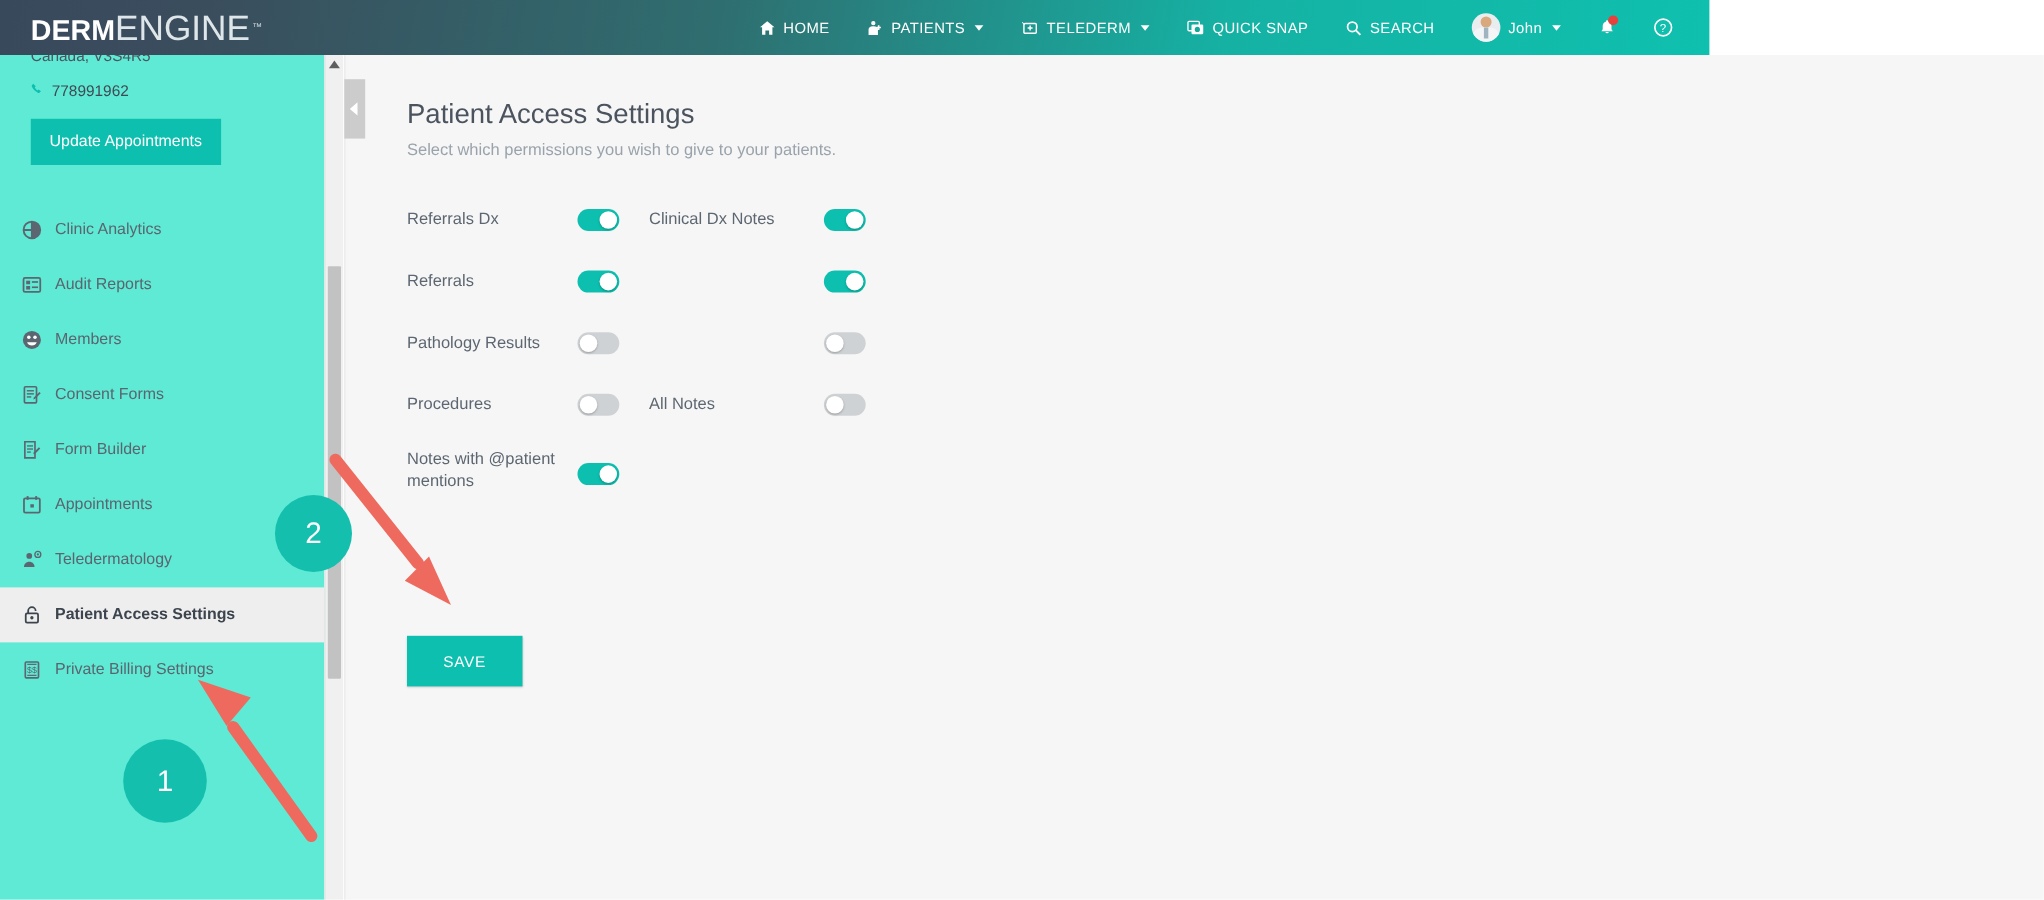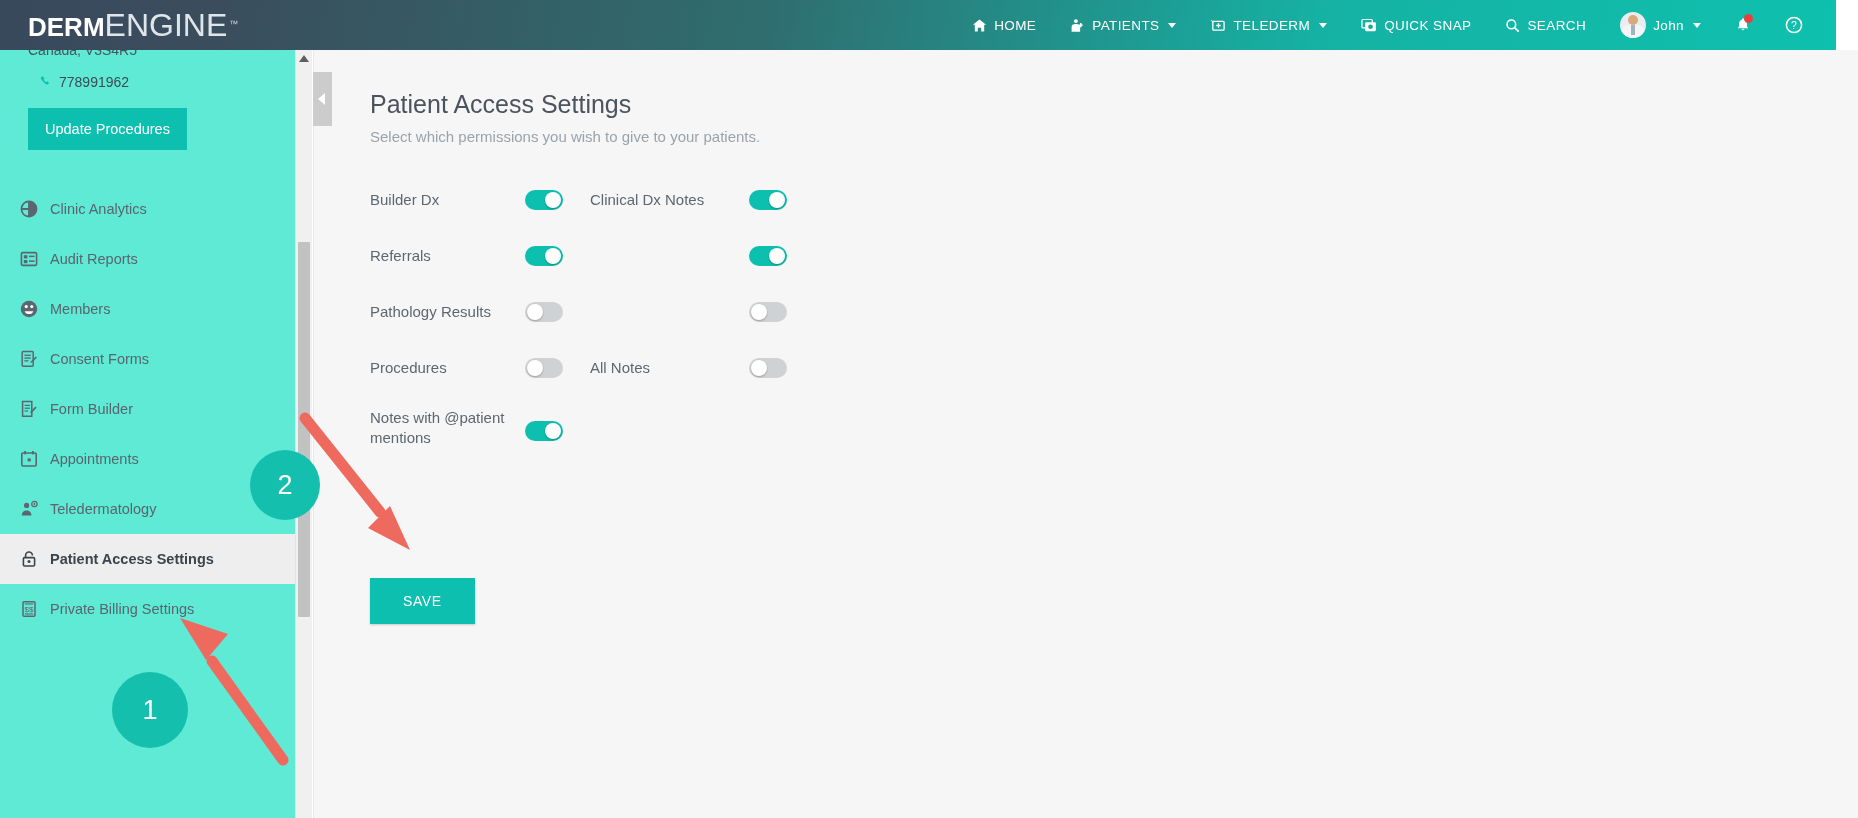--- a/index.html
+++ b/index.html
@@ -5,21 +5,21 @@
   * { box-sizing: border-box; margin: 0; padding: 0; }
   html, body {
     width: 1858px; height: 818px;
     font-family: "Liberation Sans", sans-serif;
     background: #ffffff; overflow: hidden;
   }
   #app { position: relative; width: 1858px; height: 818px; }
 
   
   .topnav {
-    position: absolute; left: 0; top: 0; width: 1836px; height: 50px;
+    position: absolute; left: 0; top: 0; width: 1554px; height: 50px;
     background: linear-gradient(100deg, #39495c 0%, #3a4d5d 12%, #2f6e70 42%, #15b2a4 72%, #0fc0ae 100%);
     display: flex; align-items: center;
   }
   .brand { padding-left: 28px; display: flex; align-items: baseline; letter-spacing: .5px; }
   .brand .b1 { color: #ffffff; font-size: 26px; font-weight: bold; letter-spacing: 0px; }
   .brand .b2 { color: #dfe6e9; font-size: 32px; font-weight: 300; letter-spacing: 0px; }
   .brand .tm { color: #cfd8da; font-size: 9px; position: relative; top: -9px; margin-left: 2px; }
 
   .navitems { margin-left: auto; display: flex; align-items: center; height: 50px; padding-right: 16px; }
   .navitem {
@@ -49,21 +49,21 @@
   .sidebar {
     position: absolute; left: 0; top: 50px; width: 295px; height: 768px;
     background: #5eead4; overflow: hidden;
   }
   .side-addr {
     color: #4a5560; font-size: 14px; padding: 0 0 0 28px;
     margin-top: -8px; height: 16px; overflow: hidden;
   }
   .side-phone {
     display: flex; align-items: center; gap: 7px;
-    padding-left: 40px; margin-top: 16px; color: #3f4a55; font-size: 14px;
+    padding-left: 28px; margin-top: 16px; color: #3f4a55; font-size: 14px;
   }
   .btn-update {
     margin: 18px 0 0 28px; background: #0cbfae; color: #ffffff;
     border: none; font-size: 14.5px; padding: 13px 17px; cursor: pointer;
     font-family: inherit; display: inline-block;
   }
   .menu { margin-top: 34px; }
   .menu-item {
     display: flex; align-items: center; height: 50px; padding-left: 8px;
     color: #5a6570; font-size: 14.5px; cursor: pointer; position: relative;
@@ -257,21 +257,21 @@
 
     <div class="side-phone">
       <span>
         <svg width="12" height="12" viewBox="0 0 14 14">
             <path fill="#0cbfae" d="M2.6 1.2 1.2 2.9c-.3.4-.3 1 0 1.6 1.2 2.5 3.8 5.1 6.3 6.3.6.3 1.2.3 1.6 0l1.7-1.4-2.5-2-1.3 1C6 7.7 5 6.7 4.2 5.4l1-1.3z"></path>
           </svg>
       </span>
       <span>778991962</span>
     </div>
 
-    <button class="btn-update">Update Procedures</button>
+    <button class="btn-update">Update Appointments</button>
 
     <div class="menu">
 
       <div class="menu-item">
         <span class="mi-icon">
           <svg width="20" height="20" viewBox="0 0 20 20">
             <path fill="#5c6670" d="M10 1.6a8.4 8.4 0 1 0 0 16.8 8.4 8.4 0 0 0 0-16.8zm-.9 1.8v5.7H3.4A6.7 6.7 0 0 1 9.1 3.4zm0 7.5v5.7a6.7 6.7 0 0 1-5.7-5.7z"></path>
           </svg>
         </span>
         <span class="mi-label">Clinic Analytics</span>
@@ -385,21 +385,21 @@
   </div>
 
   <div class="main">
     <h1 class="page-title">Patient Access Settings</h1>
     <div class="page-sub">Select which permissions you wish to give to your patients.</div>
 
     <div class="toggles">
 
       <div class="trow">
         <div class="tcell c1-label">
-          <span class="tlabel">Builder Dx</span>
+          <span class="tlabel">Referrals Dx</span>
         </div>
         <div class="tcell c1-sw">
           <div class="sw on">
               <span class="knob"></span>
             </div>
         </div>
         <div class="tcell c2-label">
           <span class="tlabel">Clinical Dx Notes</span>
         </div>
         <div class="tcell c2-sw">

